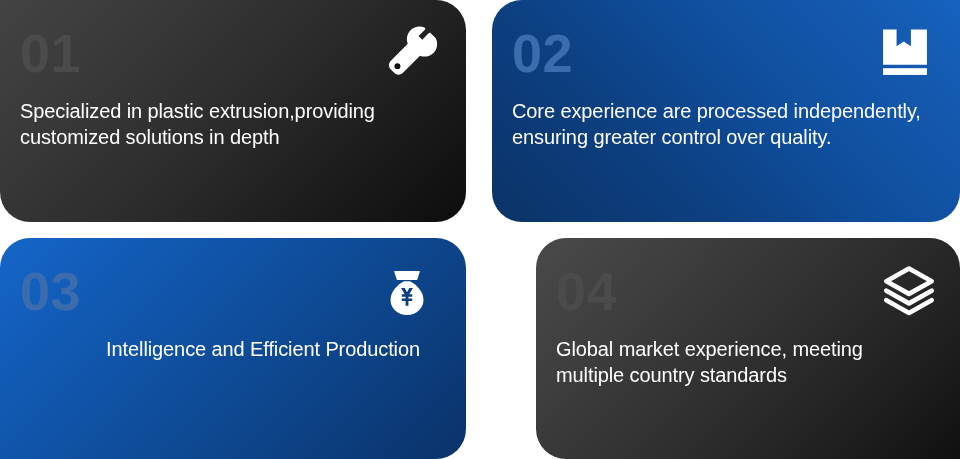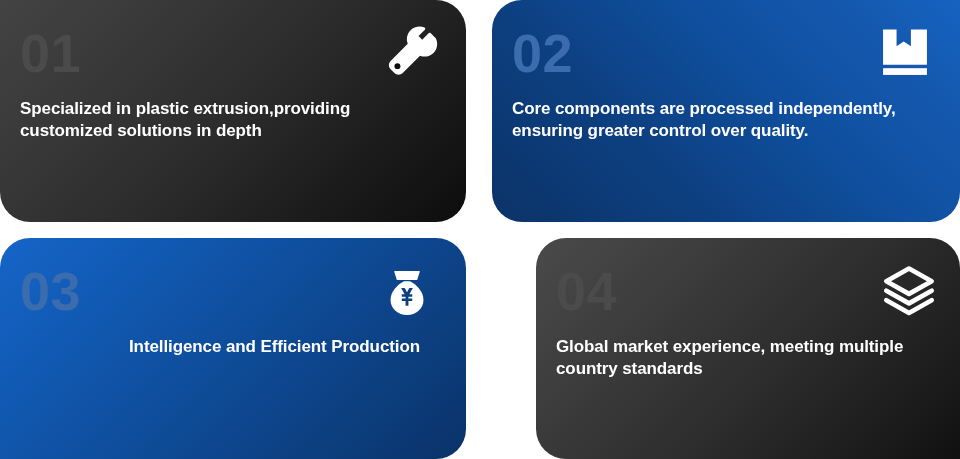--- a/index.html
+++ b/index.html
@@ -57,22 +57,22 @@
     font-weight: 700;
     line-height: 1;
     letter-spacing: 0.5px;
     margin-bottom: 18px;
     user-select: none;
   }
   .theme-dark .card-number { color: #4b4b4b; }
   .theme-blue .card-number { color: #3b6cae; }
 
   .card-title {
-    font-size: 17px;
-    font-weight: 700;
+    font-size: 20px;
+    font-weight: 400;
     line-height: 1.32;
     color: #ffffff;
     letter-spacing: -0.1px;
     max-width: 430px;
   }
   .card-1 .card-title { max-width: 418px; }
   .card-3 .card-title { max-width: 400px; text-align: right; }
   .card-4 .card-title { max-width: 390px; }
 
   .card-icon {
@@ -102,21 +102,21 @@
         <g fill="#ffffff">
           <path d="M54.6 9.3c-.7-.7-1.9-.6-2.5.2l-7.3 7.3-4.2-4.2 7.3-7.3c.7-.7.5-1.9-.4-2.4-5.3-2.3-11.7-1.3-16 3-4.2 4.2-5.2 10.3-3.2 15.4L8.7 41.1c-2.6 2.6-2.6 6.8 0 9.4l4.4 4.4c2.6 2.6 6.8 2.6 9.4 0l19.8-19.8c5.1 2 11.2 1 15.4-3.2 4.3-4.3 5.3-10.7 3-16-.1-.2-.1-.4-.1-.6z"></path>
           <circle cx="16.5" cy="47" r="3.4" fill="#0d0d0d"></circle>
         </g>
       </svg>
     </div>
   </div>
 
   <div class="card card-2 theme-blue">
     <div class="card-number">02</div>
-    <div class="card-title">Core components are processed independently, ensuring greater control over quality.</div>
+    <div class="card-title">Core experience are processed independently, ensuring greater control over quality.</div>
     <div class="card-icon">
       <svg width="54" height="54" viewBox="0 0 64 64" aria-hidden="true">
         <g fill="#ffffff">
           <path d="M6 4h16v20l8.5-5.5L39 24V4h19v42H6V4z"></path>
           <rect x="6" y="50" width="52" height="8"></rect>
         </g>
       </svg>
     </div>
   </div>
 

